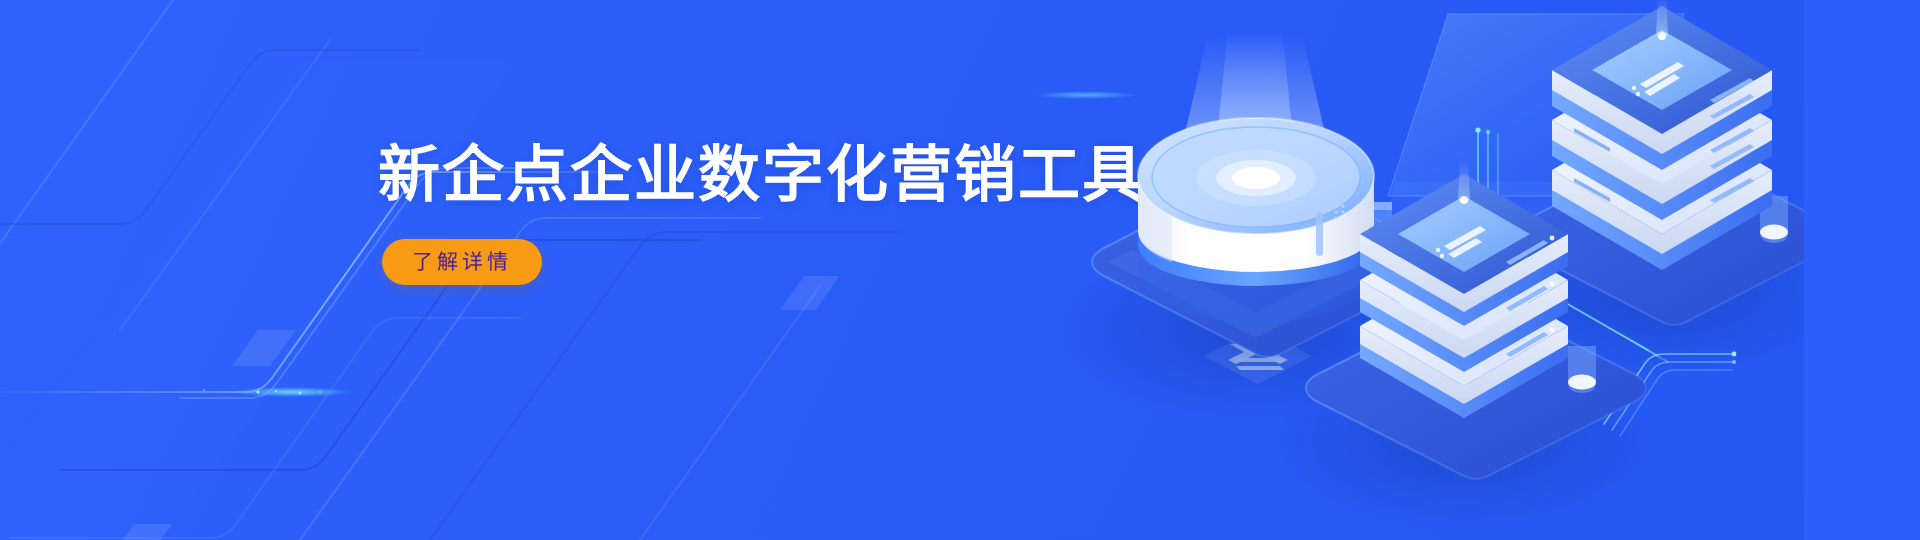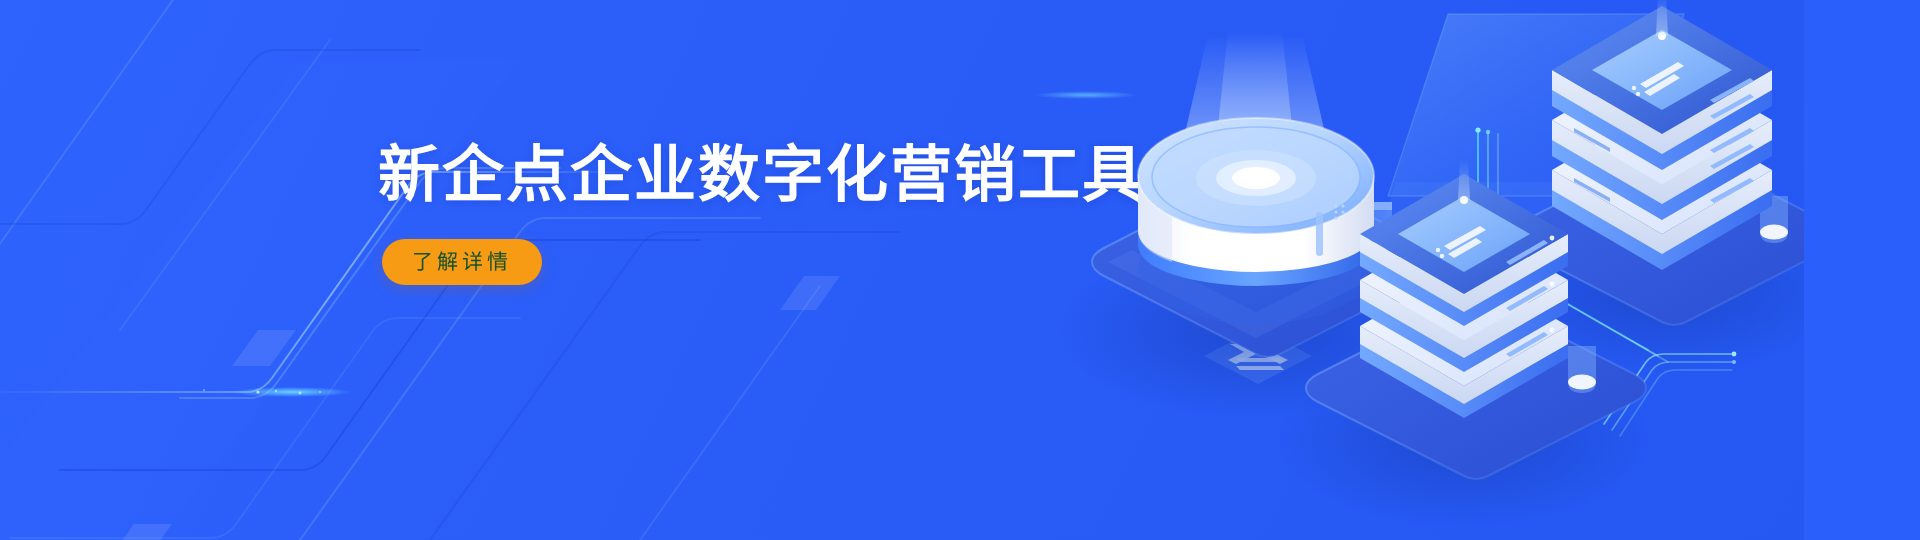--- a/index.html
+++ b/index.html
@@ -32,21 +32,21 @@
     margin:18px 0 0 4px;
     font-size:25px;line-height:1.4;
     font-weight:400;color:#d8f4ff;
     letter-spacing:.5px;white-space:nowrap;
   }
   .cta{
     display:inline-block;margin:30px 0 0 4px;
     padding:0 30px;height:46px;line-height:46px;
     border:0;border-radius:24px;
     background:#f79a14;
-    color:#14532d;font-size:21px;letter-spacing:4px;
+    color:#4c1d95;font-size:21px;letter-spacing:4px;
     font-family:"Liberation Sans","DejaVu Sans",sans-serif;
     cursor:pointer;
     box-shadow:0 4px 14px rgba(180,100,0,.25);
   }
 
   
   .art{
     position:absolute;right:0;top:0;width:760px;height:540px;
   }
 </style>

